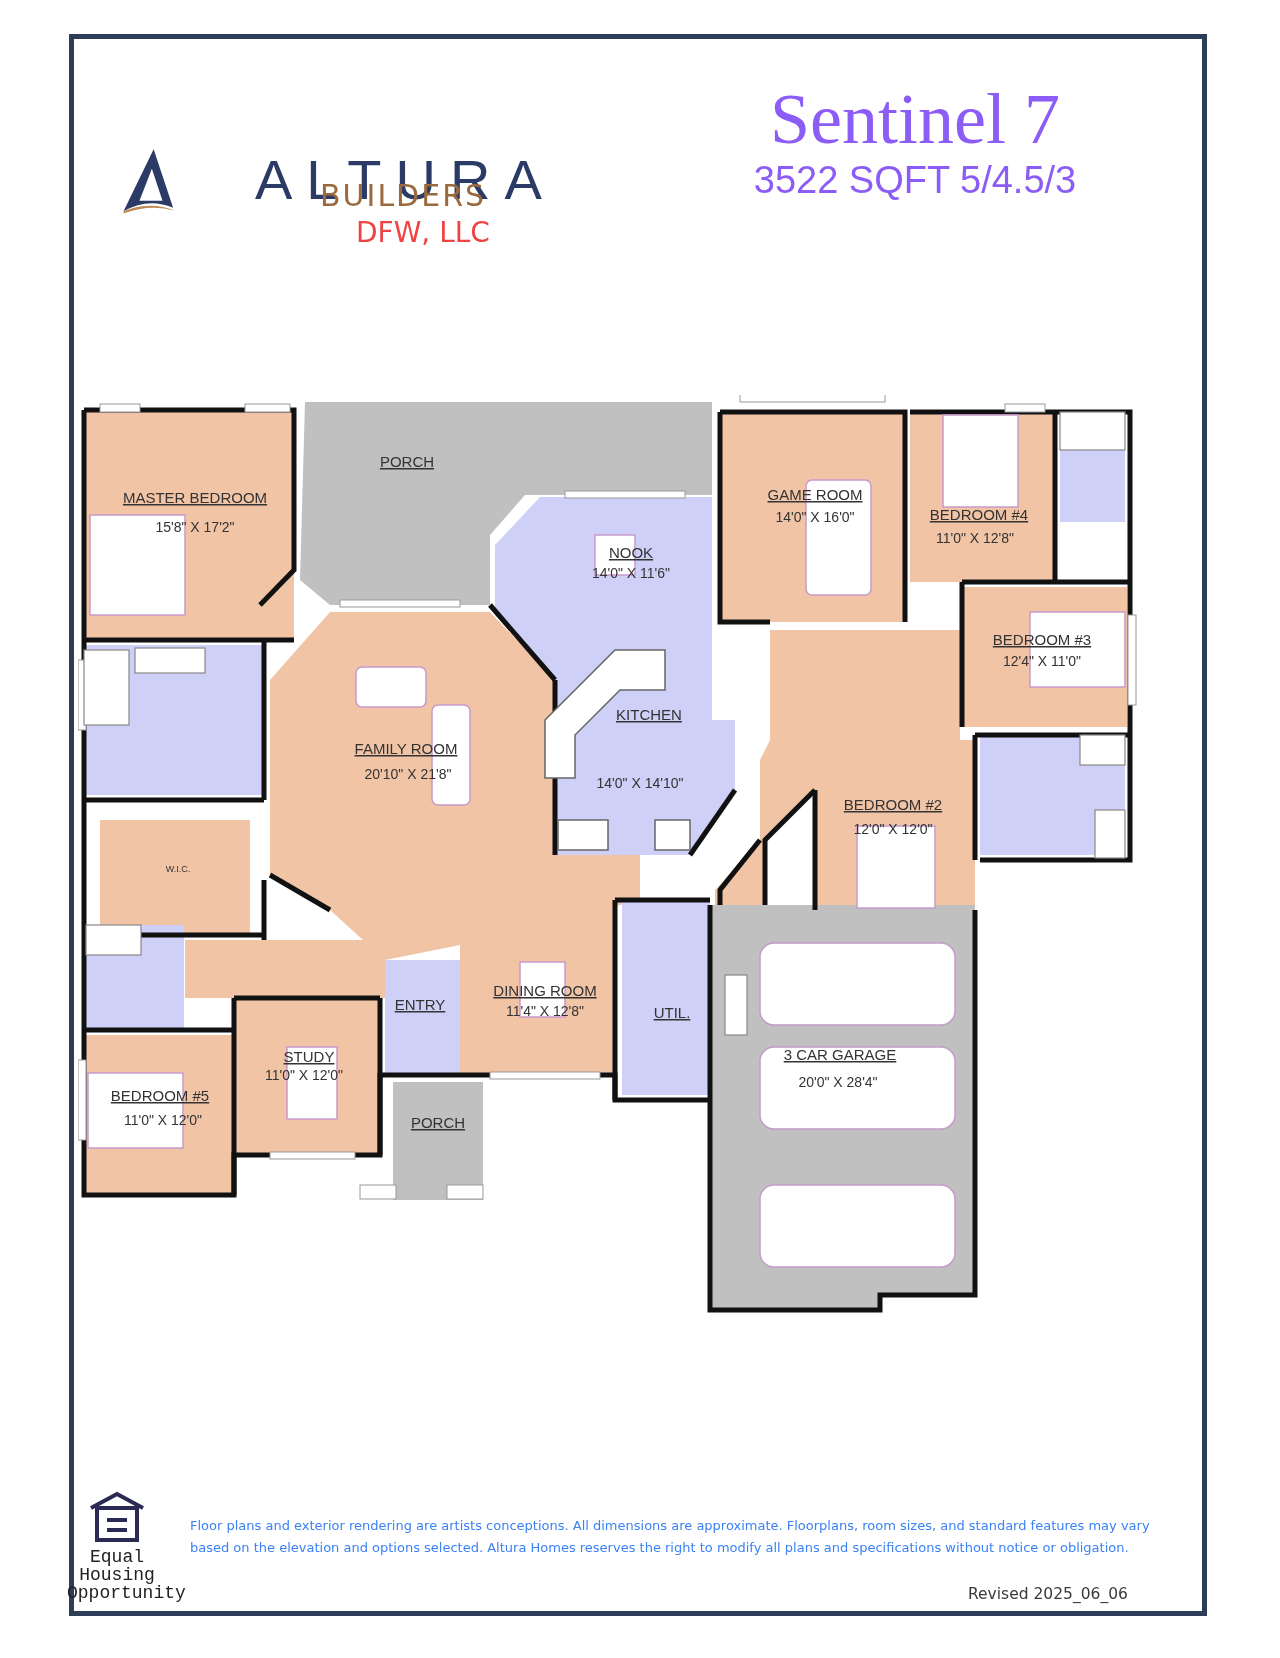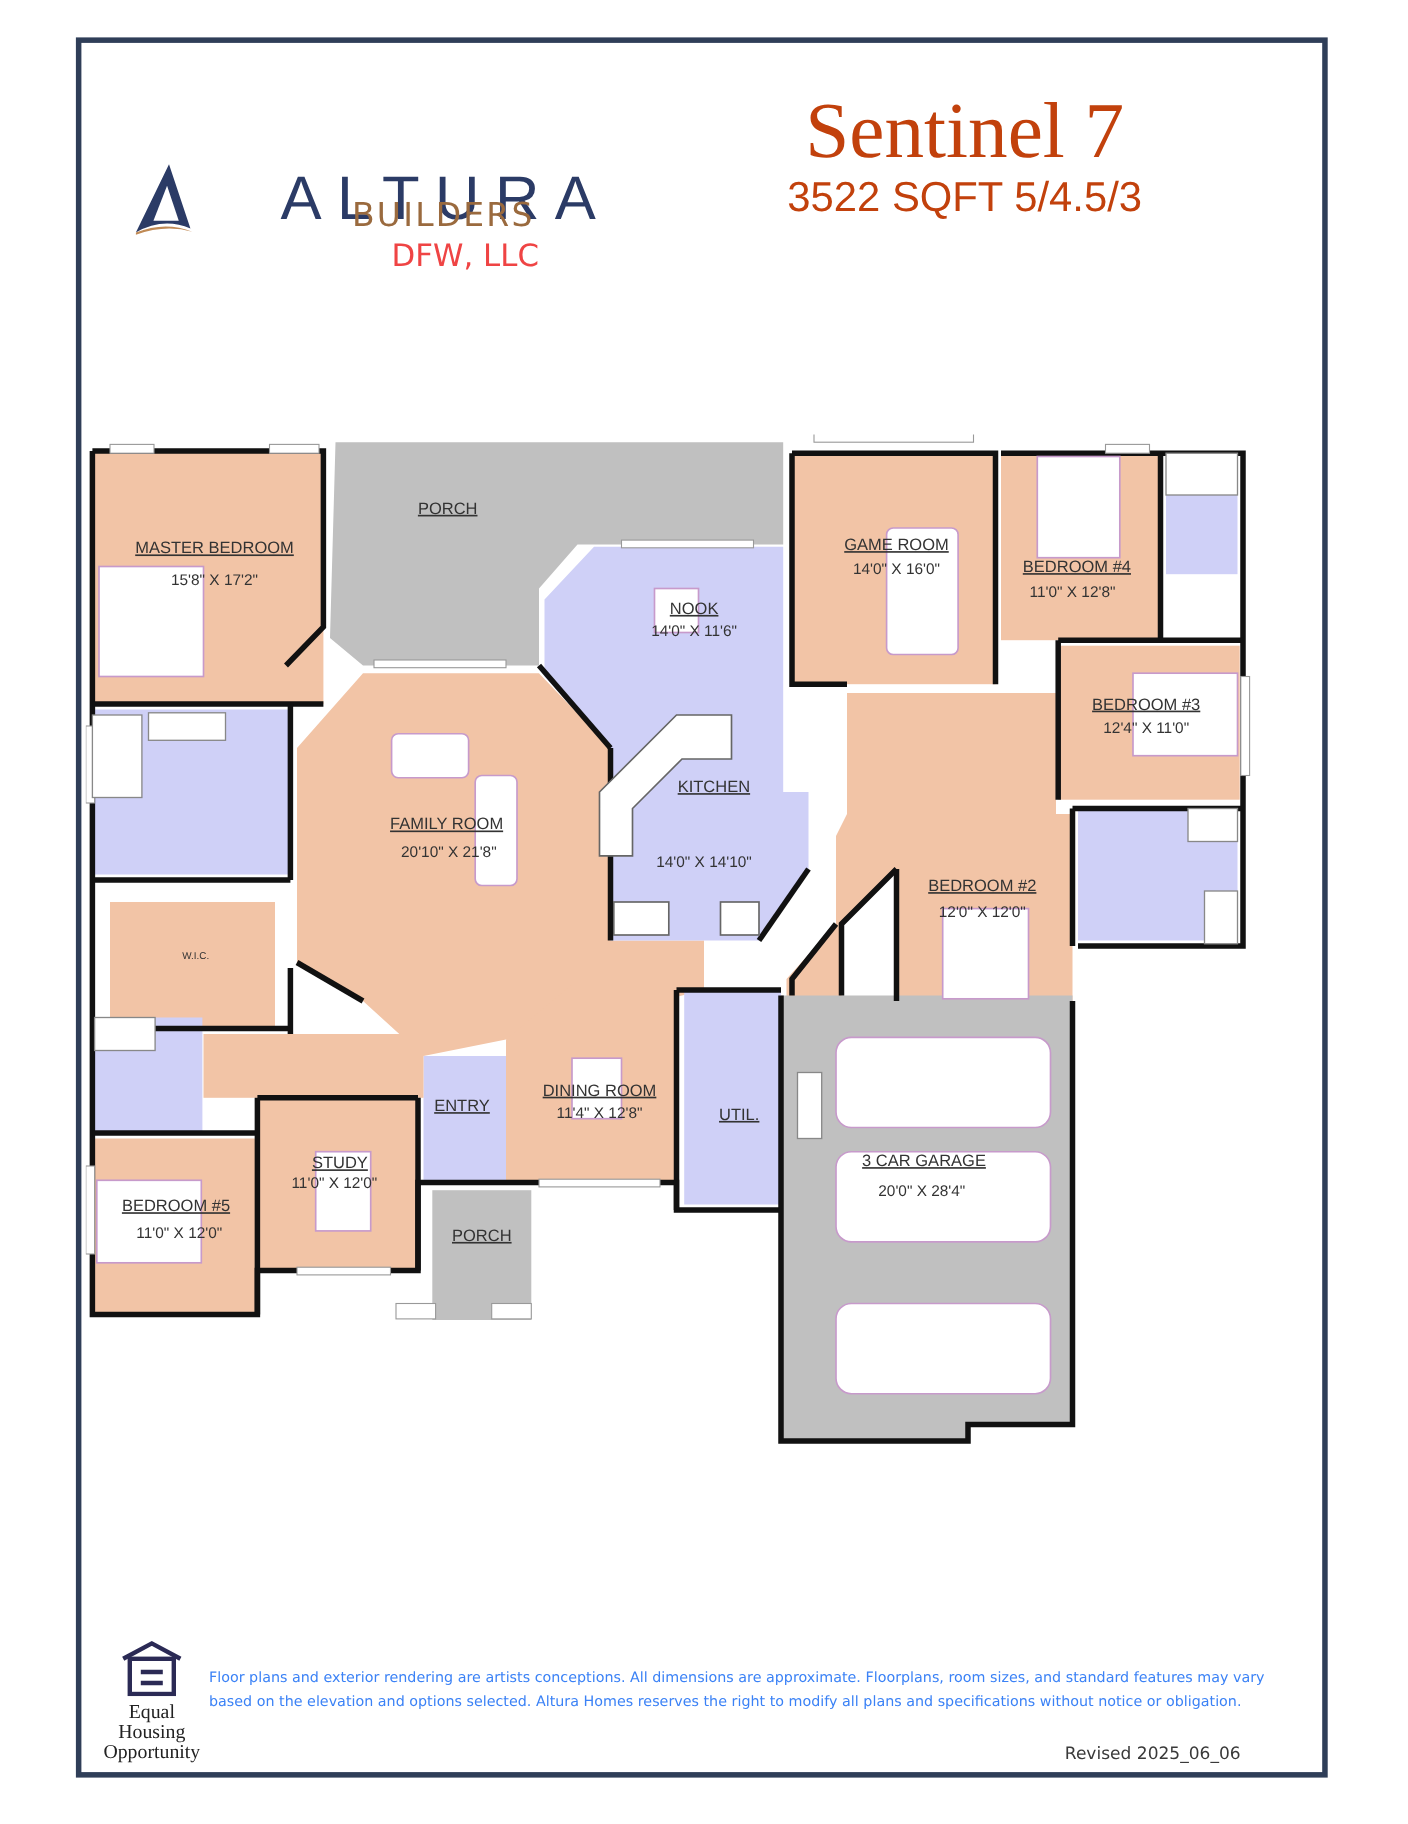--- a/index.html
+++ b/index.html
@@ -2,28 +2,28 @@
 <html><head>
 <meta charset="utf-8">
 <style>
   html, body { margin:0; padding:0; background:#ffffff; }
   body { width:1280px; height:1658px; position:relative; overflow:hidden; font-family:"Liberation Sans", sans-serif; }
   .frame { position:absolute; left:69px; top:34px; width:1138px; height:1582px; border:5px solid #2f3e58; box-sizing:border-box; background:#fff; }
   .logo { position:absolute; left:130px; top:90px; width:480px; height:200px; }
   .logo-word { position:absolute; left:255px; top:100px; font-family:"Liberation Sans", sans-serif; font-size:56px; letter-spacing:14px; color:#2b3b66; font-weight:normal;margin-top:47px; }
   .logo-builders { position:absolute; left:320px; top:178px; font-size:30px; letter-spacing:2px; color:#9a6a3e; font-family:"DejaVu Sans", sans-serif; }
   .logo-dfw { position:absolute; left:356px; top:216px; font-size:28px; color:#ef4444; font-family:"DejaVu Sans", sans-serif; }
-  .title-block { position:absolute; left:652px; top:80px; width:450px; text-align:center; color:#c2410c; }
+  .title-block { position:absolute; left:690px; top:80px; width:450px; text-align:center; color:#8b5cf6; }
   .title-name { font-family:"Liberation Serif", serif; font-size:72px; line-height:78px; }
   .title-spec { font-family:"Liberation Sans", sans-serif; font-size:38px; line-height:44px; }
   .title-story { font-family:"Liberation Serif", serif; font-size:38px; line-height:44px; }
   .plan { position:absolute; left:78px; top:395px; width:1130px; height:1000px; }
   .rl { font-family:"Liberation Sans", sans-serif; font-size:15px; fill:#333; text-decoration:underline; text-anchor:middle; }
   .rd { font-family:"Liberation Sans", sans-serif; font-size:14px; fill:#333; text-anchor:middle; }
-  .eho { position:absolute; left:88px; top:1490px; width:100px; text-align:center; font-family:Liberation Serif, serif; color:#222; font-size:18px; line-height:18px; }
+  .eho { position:absolute; left:67px; top:1490px; width:100px; text-align:center; font-family:Liberation Mono, monospace; color:#222; font-size:18px; line-height:18px; }
   .eho-icon { width:60px; height:52px; margin:0 auto 2px auto; }
   .disclaimer { position:absolute; left:190px; top:1515px; width:960px; text-align:left; font-family:"DejaVu Sans", sans-serif; font-size:13px; line-height:22px; color:#3b82f6; }
   .revised { position:absolute; left:968px; top:1585px; font-family:"DejaVu Sans", sans-serif; font-size:15.5px; color:#3a3a3a; }
 </style>
 </head>
 <body>
 
 <div class="frame"></div>
 
 <svg class="logo" viewBox="0 0 480 200" style="left:120px;top:88px;width:170px;height:190px;">

